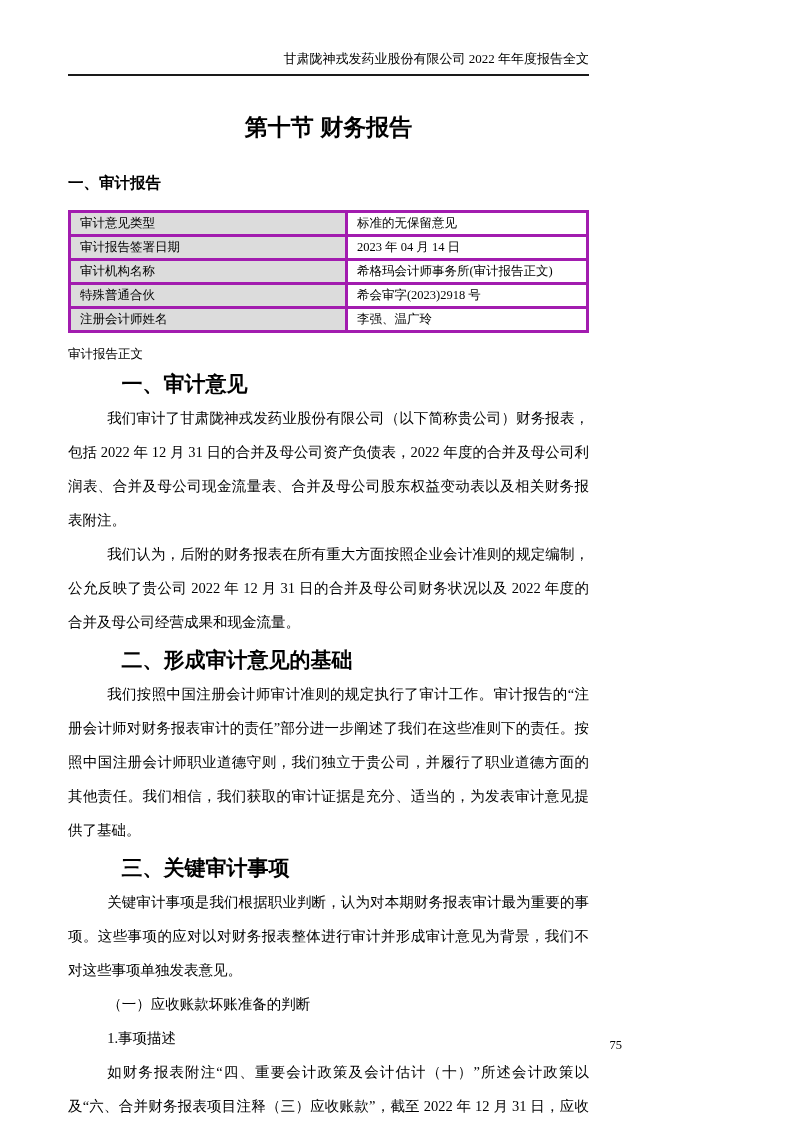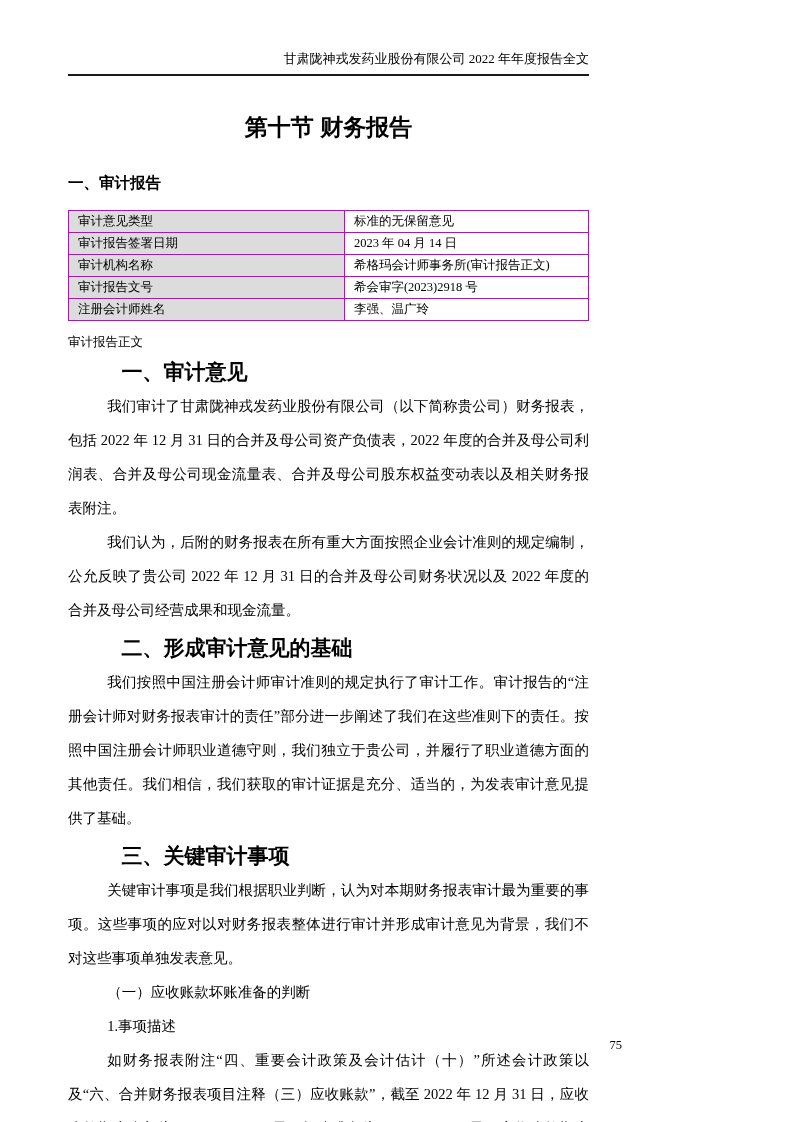--- a/index.html
+++ b/index.html
@@ -48,21 +48,21 @@
   }
   
   .audit-table {
     width: 100%;
     border-collapse: collapse;
     margin-top: 17px;
     table-layout: fixed;
     font-size: 12.5px;
   }
   .audit-table td {
-    border: 1px solid #a21caf;
+    border: 3px solid #a21caf;
     height: 21px;
     padding: 0 9px;
     vertical-align: middle;
     overflow: hidden;
     white-space: nowrap;
   }
   .audit-table td.label-cell {
     background: #dcdcdc;
     width: 49.4%;
   }
@@ -120,21 +120,21 @@
         </tr>
         <tr>
           <td class="label-cell">审计报告签署日期</td>
           <td>2023 年 04 月 14 日</td>
         </tr>
         <tr>
           <td class="label-cell">审计机构名称</td>
           <td>希格玛会计师事务所(审计报告正文)</td>
         </tr>
         <tr>
-          <td class="label-cell">审计报告文号</td>
+          <td class="label-cell">特殊普通合伙</td>
           <td>希会审字(2023)2918 号</td>
         </tr>
         <tr>
           <td class="label-cell">注册会计师姓名</td>
           <td>李强、温广玲</td>
         </tr>
       </tbody>
     </table>
 
     <div class="subtitle">审计报告正文</div>

